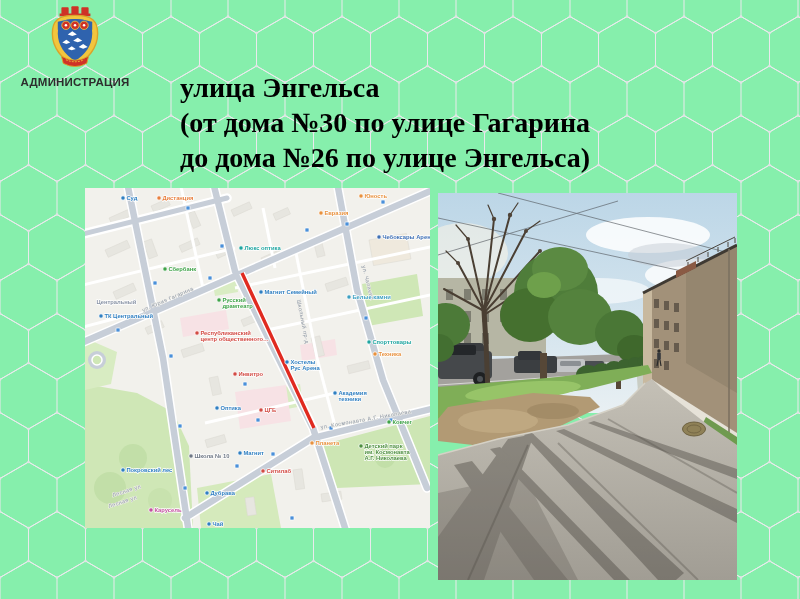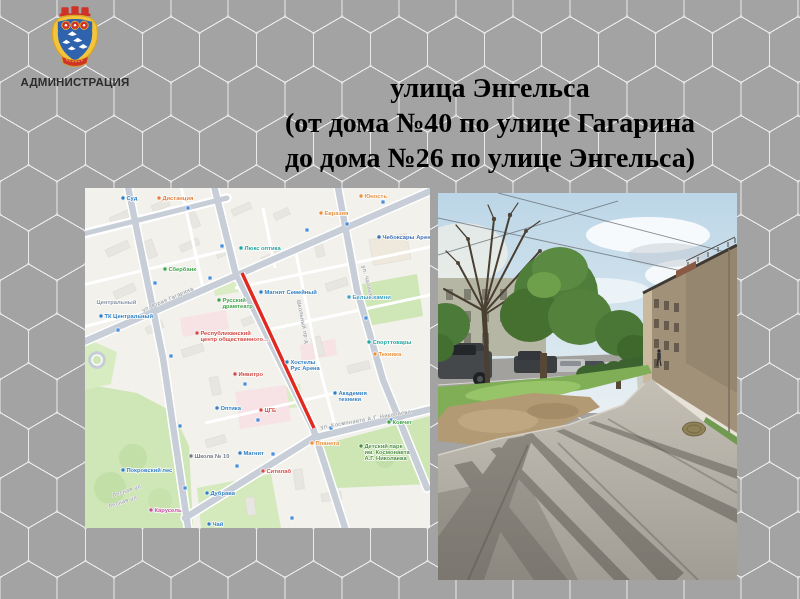--- a/index.html
+++ b/index.html
@@ -1,22 +1,22 @@
 <!DOCTYPE html>
 <html><head>
 <meta charset="utf-8">
 <style>
   html,body{margin:0;padding:0;background:#fff;}
-  .page{position:relative;width:800px;height:599px;background:#a3a3a3;overflow:hidden;
+  .page{position:relative;width:800px;height:599px;background:#86efac;overflow:hidden;
         font-family:"Liberation Sans",sans-serif;}
   .hex-bg{position:absolute;left:0;top:0;z-index:0;}
   .logo{position:absolute;left:6px;top:6px;width:138px;z-index:2;text-align:center;}
   .logo svg{display:block;margin:0 auto;}
   .org-name{margin-top:5px;font-weight:700;font-size:11.5px;line-height:1.25;color:#2d2d2d;letter-spacing:.2px;}
-  .title{position:absolute;left:180px;top:70px;width:620px;margin:0;z-index:2;text-align:center;
+  .title{position:absolute;left:180px;top:70px;width:620px;margin:0;z-index:2;text-align:left;
          font-family:"Liberation Serif",serif;font-weight:700;font-size:28px;line-height:35px;color:#000;}
   .map-fig{position:absolute;left:85px;top:188px;width:345px;height:340px;margin:0;z-index:2;}
   .photo-fig{position:absolute;left:438px;top:193px;width:299px;height:387px;margin:0;z-index:2;}
   figure svg{display:block;width:100%;height:100%;}
   .poi-label{font-family:"Liberation Sans",sans-serif;font-size:5.8px;font-weight:700;
              paint-order:stroke;stroke:#ffffff;stroke-width:1.3px;stroke-linejoin:round;}
   .street-label{font-family:"Liberation Sans",sans-serif;font-size:5.4px;fill:#8b95a3;letter-spacing:.5px;
              paint-order:stroke;stroke:#f2f1ec;stroke-width:1px;}
 </style>
 </head>
@@ -75,21 +75,21 @@
       <path d="M17 55 Q32 64 47 55 L45 63 Q32 70 19 63 Z" fill="#cf3227" stroke="#d9a32a" stroke-width="1"></path>
       <path d="M22 59 q10 4.5 20 0" fill="none" stroke="#f2c53d" stroke-width="1" stroke-dasharray="2 1.4"></path>
     </svg>
     <div class="org-name">
       <div>АДМИНИСТРАЦИЯ</div>
     </div>
   </div>
 
   <h1 class="title">
     <span>улица Энгельса</span><br>
-    <span>(от дома №40 по улице Гагарина</span><br>
+    <span>(от дома №30 по улице Гагарина</span><br>
     <span>до дома №26 по улице Энгельса)</span>
   </h1>
 
   <figure class="map-fig">
     <svg viewBox="0 0 345 340" aria-hidden="true">
       <rect width="345" height="340" fill="#f2f1ec"></rect>
 
       <g fill="#cfe7b6">
         <polygon points="0,196 52,205 88,224 104,258 108,340 0,340"></polygon>
         <polygon points="0,150 32,164 26,196 0,202" fill="#d8ecc2"></polygon>

